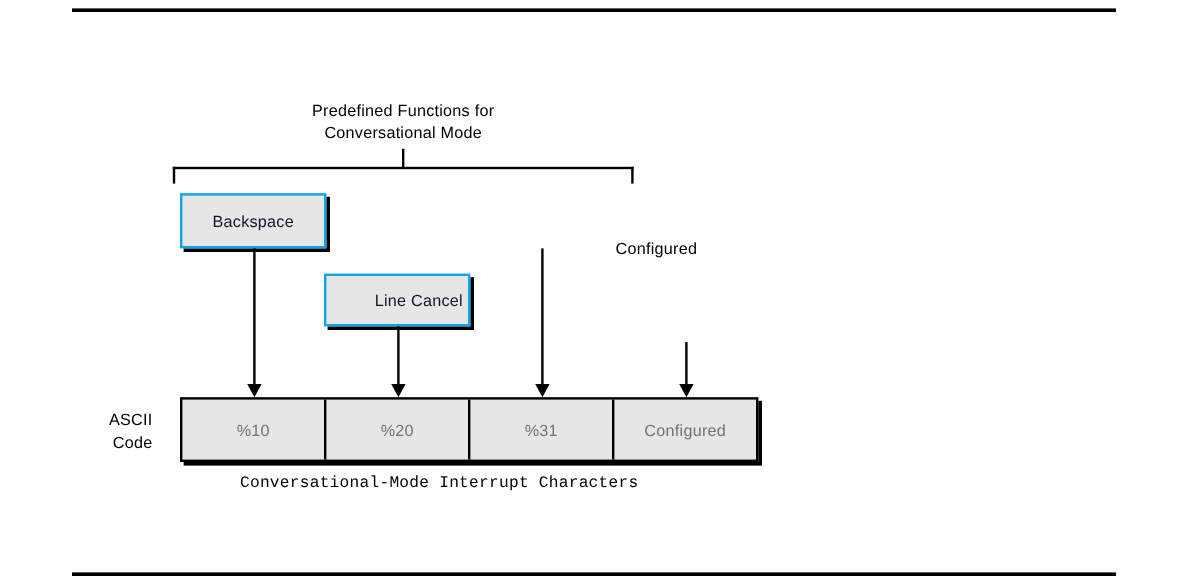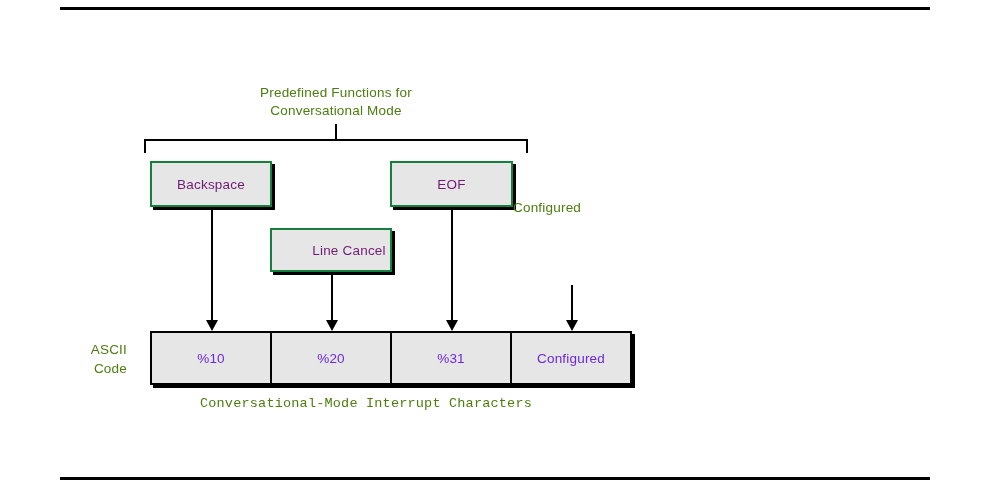--- a/index.html
+++ b/index.html
@@ -33,21 +33,21 @@
   #rule-bottom { top: 477px; }
 
   
   .text-block {
     position: absolute;
     text-align: center;
     font-size: 13.5px;
     line-height: 18px;
     letter-spacing: 0.2px;
     white-space: pre;
-    color: #4d7c0f;
+    color: #000000;
   }
   #heading {
     left: 186px;
     top: 84px;
     width: 300px;
   }
   #table-caption {
     left: 191px;
     top: 395px;
     width: 350px;
@@ -99,30 +99,30 @@
     width: 2px;
     height: 16px;
     background: #000;
   }
 
   
   .fbox {
     position: absolute;
     box-sizing: border-box;
     background: #e6e6e6;
-    border: 2px solid #15803d;
+    border: 2px solid #0ea5e9;
     box-shadow: 3px 3px 0 0 #000000;
     display: flex;
     align-items: center;
     justify-content: center;
     text-align: center;
     font-size: 13.5px;
     line-height: 17px;
     letter-spacing: 0.2px;
-    color: #701a75;
+    color: #0f172a;
     white-space: pre-line;
   }
   #box-backspace   { left: 150px; top: 161px; width: 122px; height: 46px; }
   #box-eof         { left: 390px; top: 161px; width: 123px; height: 46px; }
   #box-linecancel  { left: 270px; top: 228px; width: 122px; height: 44px; padding-left: 36px; }
   #box-linetermination { left: 511px; top: 226px; width: 121px; height: 59px; }
 
   
   .connector {
     position: absolute;
@@ -174,21 +174,21 @@
     display: flex;
   }
   #ascii-table .cell {
     flex: 1 1 0;
     box-sizing: border-box;
     display: flex;
     align-items: center;
     justify-content: center;
     font-size: 13.5px;
     letter-spacing: 0.2px;
-    color: #6d28d9;
+    color: #737373;
     border-right: 2px solid #000000;
   }
   #ascii-table .cell:last-child { border-right: none; }
 </style>
 </head>
 <body>
 
 <div id="figure">
 
   <div class="rule" id="rule-top"></div>
@@ -199,21 +199,20 @@
   <div id="bracket-stem"></div>
 
   <div id="bracket">
     <div class="bar"></div>
     <div class="tick left"></div>
     <div class="tick right"></div>
   </div>
 
   <div class="fbox" id="box-backspace">Backspace</div>
 
-  <div class="fbox" id="box-eof">EOF</div>
 
   <div class="fbox" id="box-linecancel">Line Cancel</div>
 
   <div class="text-block" id="configured-note">Configured</div>
 
 
   <div class="connector" id="arrow-backspace">
     <div class="shaft"></div>
     <div class="head"></div>
   </div>

